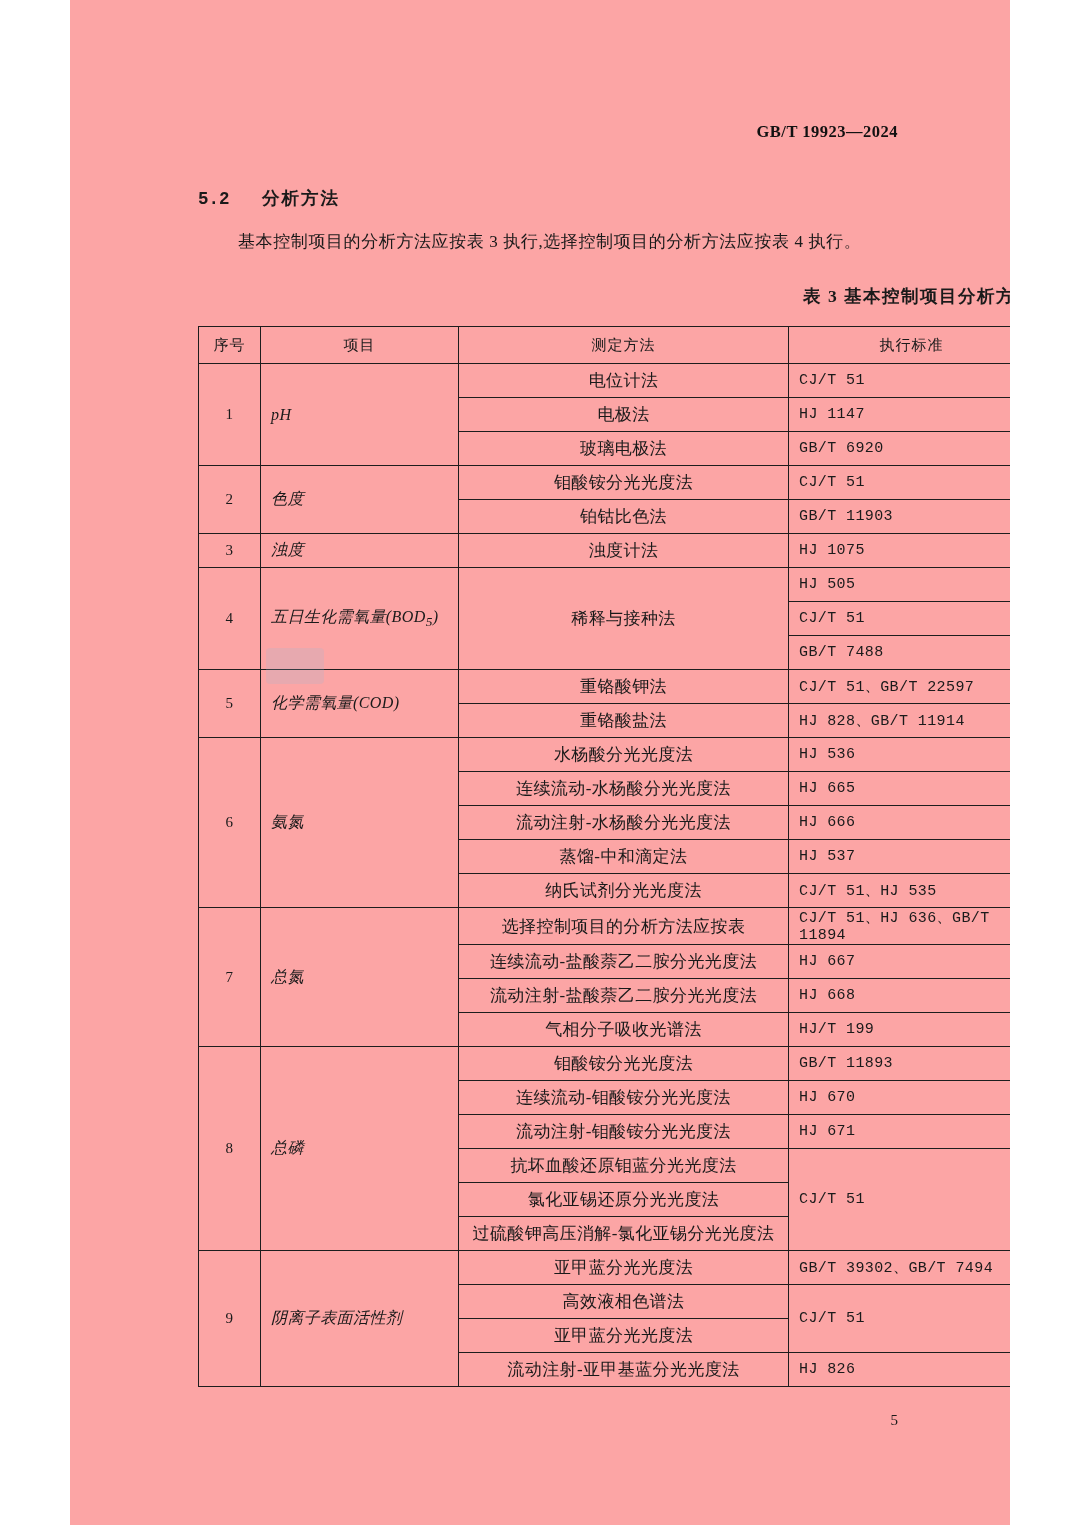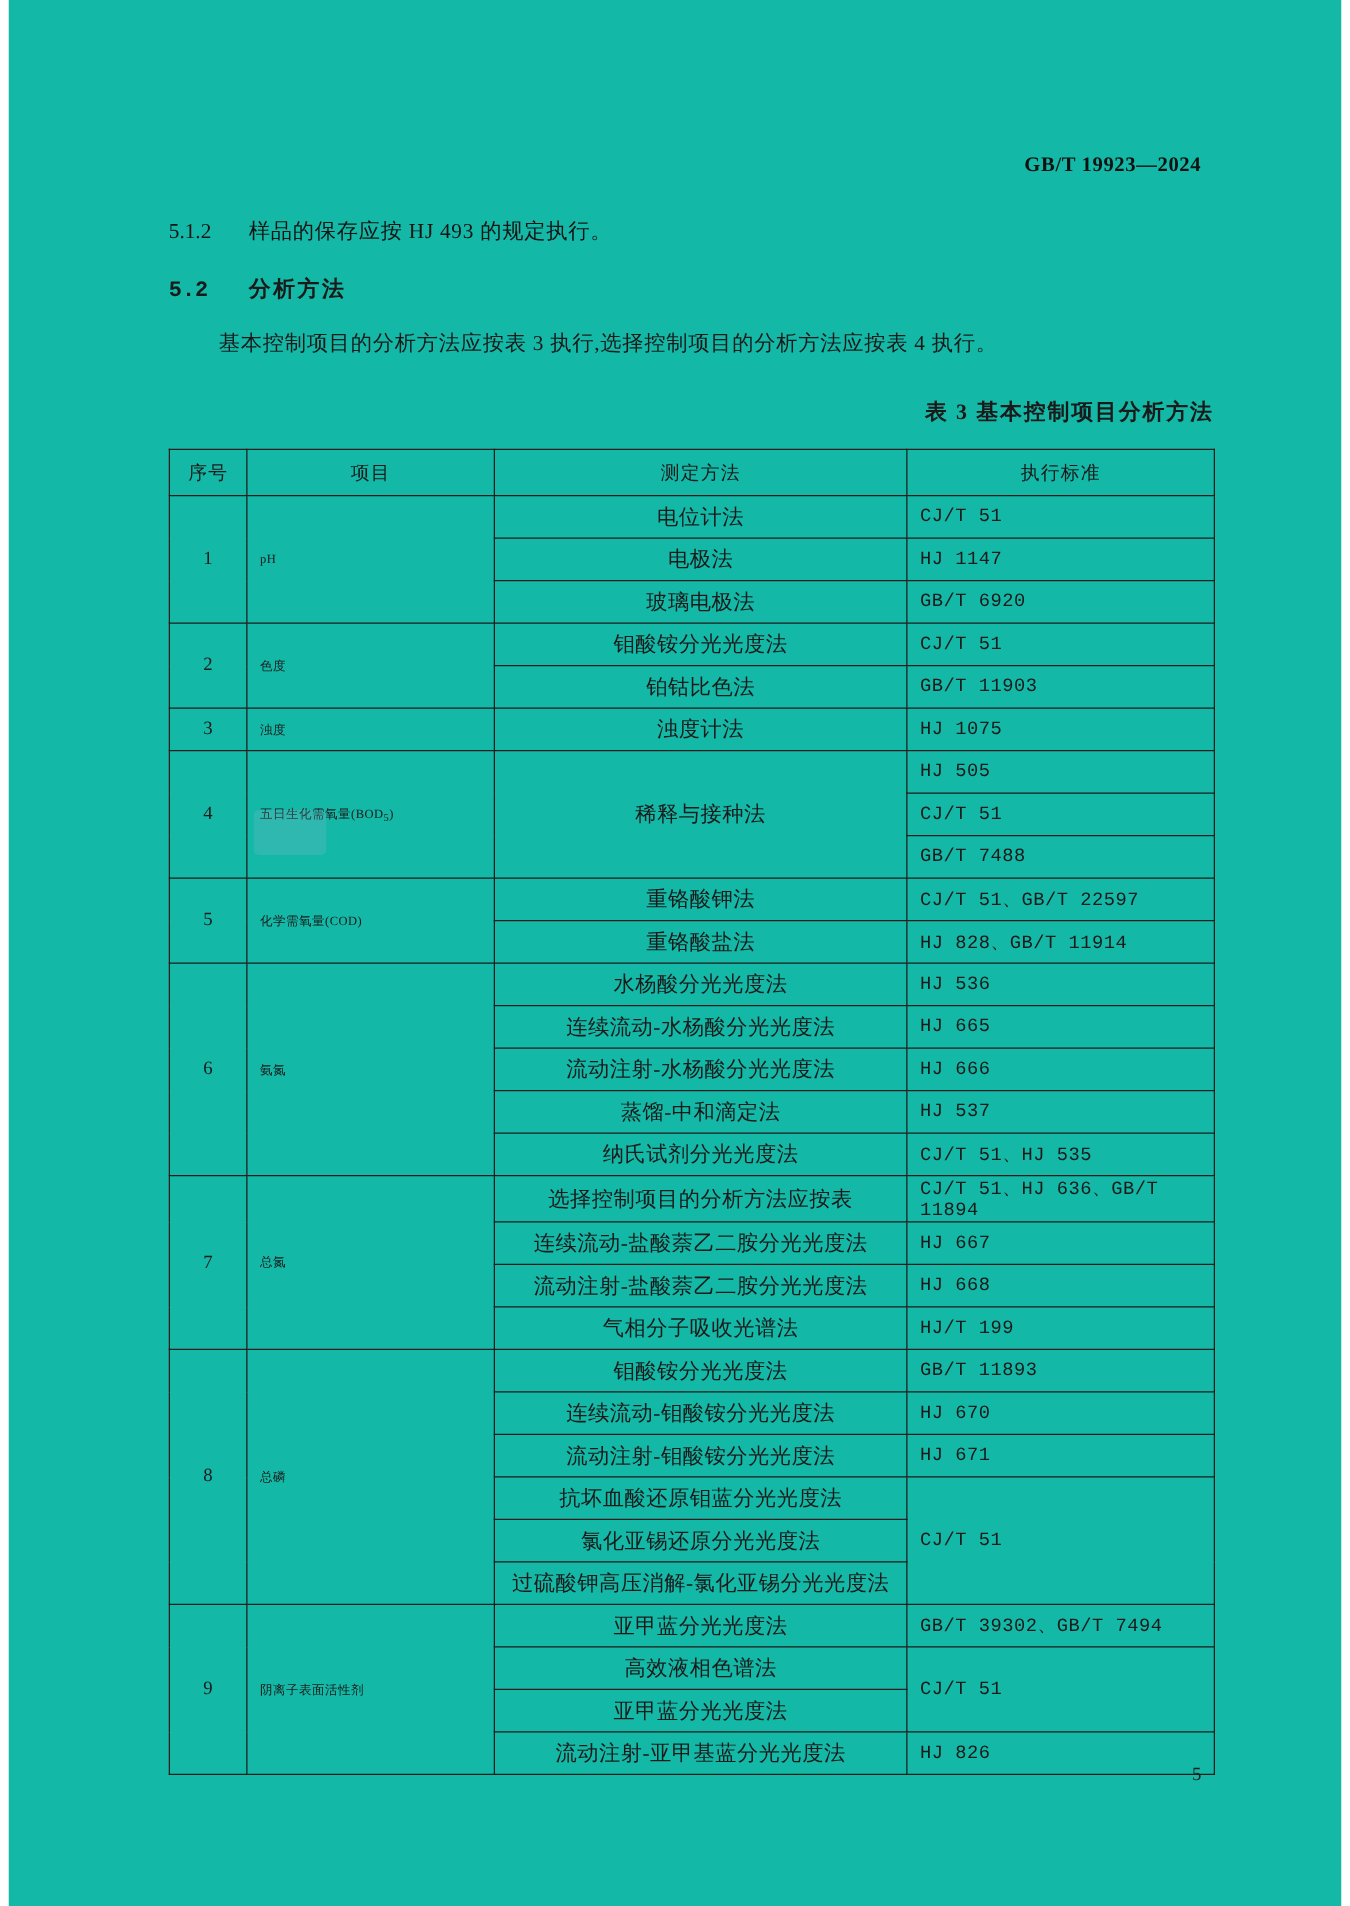--- a/index.html
+++ b/index.html
@@ -6,24 +6,24 @@
     margin: 0;
     padding: 0;
     background: #ffffff;
   }
   body {
     font-family: "Liberation Serif", serif;
     color: #1a1a1a;
   }
   .page {
     position: relative;
-    width: 1066px;
+    width: 940px;
     height: 1525px;
     margin: 0 auto;
-    background: #14b8a6;
+    background: #fca5a5;
     overflow: hidden;
   }
   .header {
     position: absolute;
     top: 122px;
     right: 112px;
     font-family: "Liberation Serif", serif;
     font-size: 16.5px;
     letter-spacing: 0.5px;
     font-weight: 600;
@@ -106,21 +106,22 @@
   col.c-item { width: 198px; }
   col.c-method { width: 330px; }
   col.c-std { width: 246px; }
   td.no {
     text-align: center;
     font-family: "Liberation Serif", serif;
     font-size: 15px;
   }
   td.item {
     padding-left: 14px;
-    font-size: 10px;
+    font-size: 16px;
+    font-style: italic;
   }
   td.method {
     padding-left: 14px;
     font-size: 17px;
     text-align: center;
   }
   td.std {
     padding-left: 12px;
     font-family: Liberation Mono, monospace;
     font-size: 15px;
@@ -146,24 +147,20 @@
 </style>
 </head>
 <body>
 
 <div class="page">
 
   <div class="header">GB/T 19923—2024</div>
 
   <div class="body-block">
 
-    <div class="clause">
-      <span class="num">5.1.2</span>
-      <span class="txt">样品的保存应按 HJ 493 的规定执行。</span>
-    </div>
 
 
     <div class="sec-title">
       <span class="num">5.2</span>
       <span class="txt">分析方法</span>
     </div>
 
     <div class="para">基本控制项目的分析方法应按表 3 执行,选择控制项目的分析方法应按表 4 执行。</div>
 
     <div class="table-caption">表 3  基本控制项目分析方法</div>

